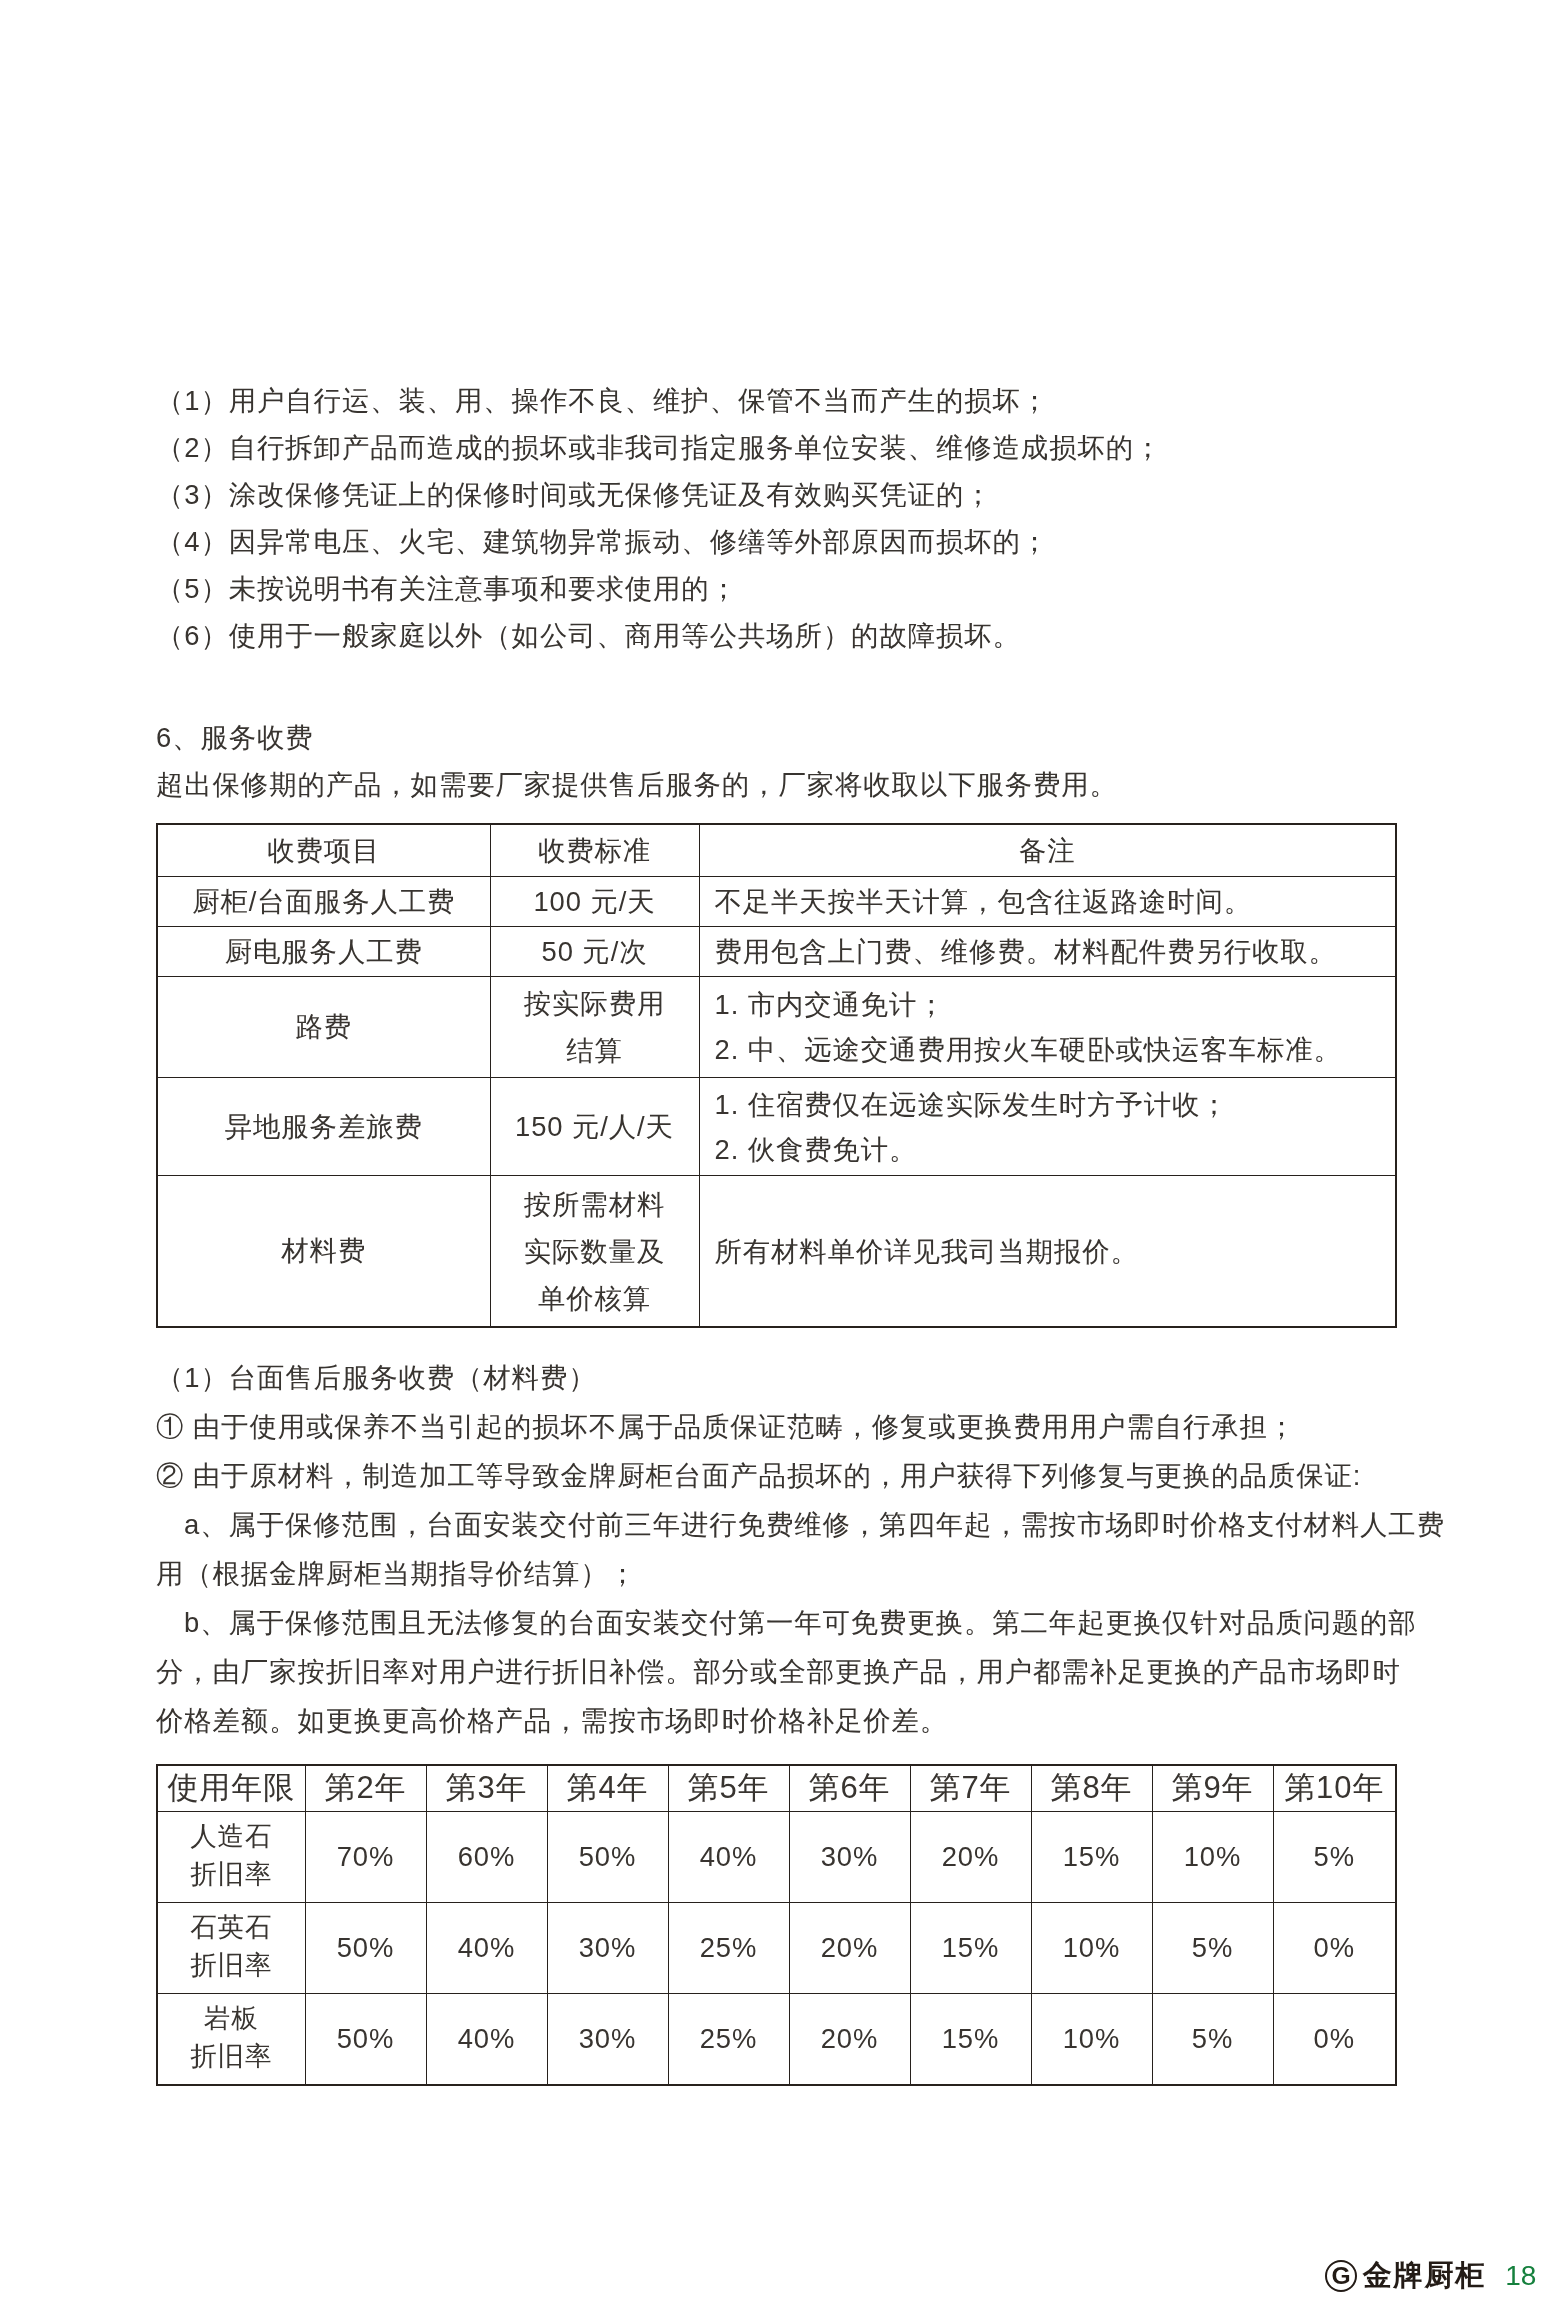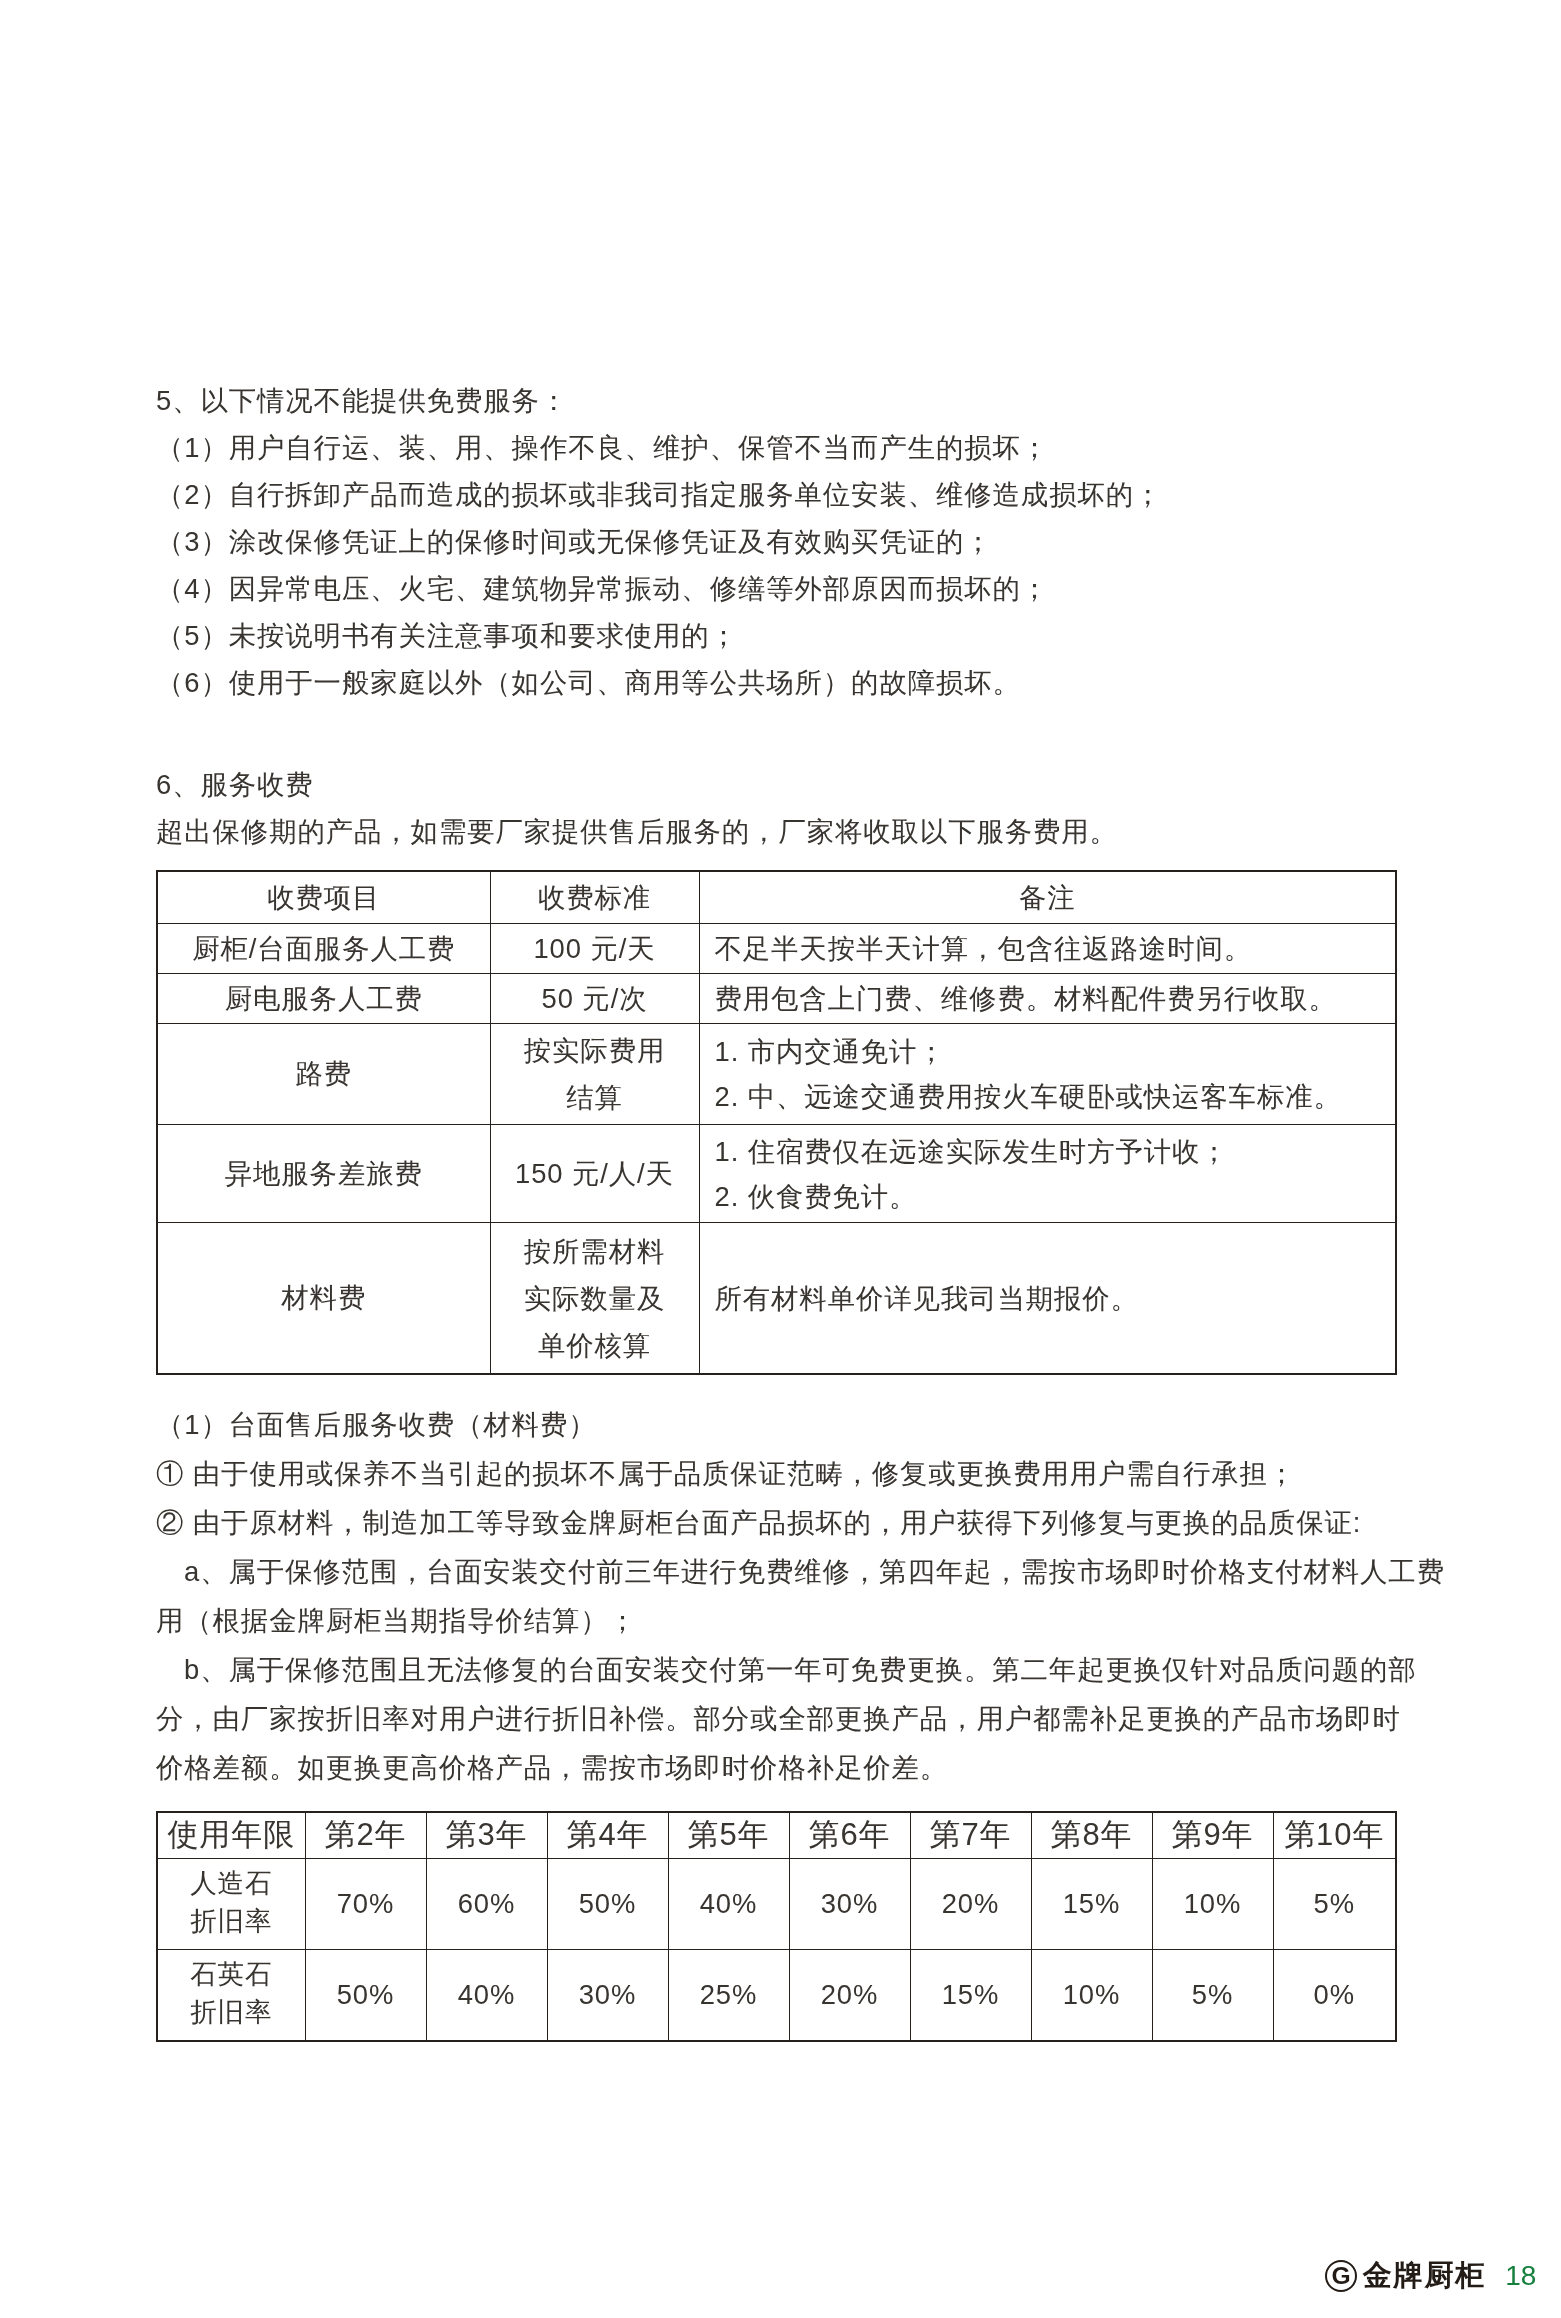--- a/index.html
+++ b/index.html
@@ -103,21 +103,20 @@
     margin-left: 19px;
     color: #15803d;
   }
 </style>
 </head>
 <body>
 
 <div class="content">
 
   <div class="sec5-block">
-    <div class="line">5、以下情况不能提供免费服务：</div>
     <div class="line">（1）用户自行运、装、用、操作不良、维护、保管不当而产生的损坏；</div>
     <div class="line">（2）自行拆卸产品而造成的损坏或非我司指定服务单位安装、维修造成损坏的；</div>
     <div class="line">（3）涂改保修凭证上的保修时间或无保修凭证及有效购买凭证的；</div>
     <div class="line">（4）因异常电压、火宅、建筑物异常振动、修缮等外部原因而损坏的；</div>
     <div class="line">（5）未按说明书有关注意事项和要求使用的；</div>
     <div class="line">（6）使用于一般家庭以外（如公司、商用等公共场所）的故障损坏。</div>
   </div>
 
   <div class="sec6-block">
     <div class="line sec6-title">6、服务收费</div>
@@ -225,20 +224,33 @@
         <td>50%</td>
         <td>40%</td>
         <td>30%</td>
         <td>25%</td>
         <td>20%</td>
         <td>15%</td>
         <td>10%</td>
         <td>5%</td>
         <td>0%</td>
       </tr>
+      <tr class="drow">
+        <td class="dlabel">岩板
+折旧率</td>
+        <td>50%</td>
+        <td>40%</td>
+        <td>30%</td>
+        <td>25%</td>
+        <td>20%</td>
+        <td>15%</td>
+        <td>10%</td>
+        <td>5%</td>
+        <td>0%</td>
+      </tr>
     </tbody>
   </table>
 
 </div>
 
 <div class="footer">
   <span class="logo-circle">
     <span>G</span>
   </span>
   <span class="brand">金牌厨柜</span>

